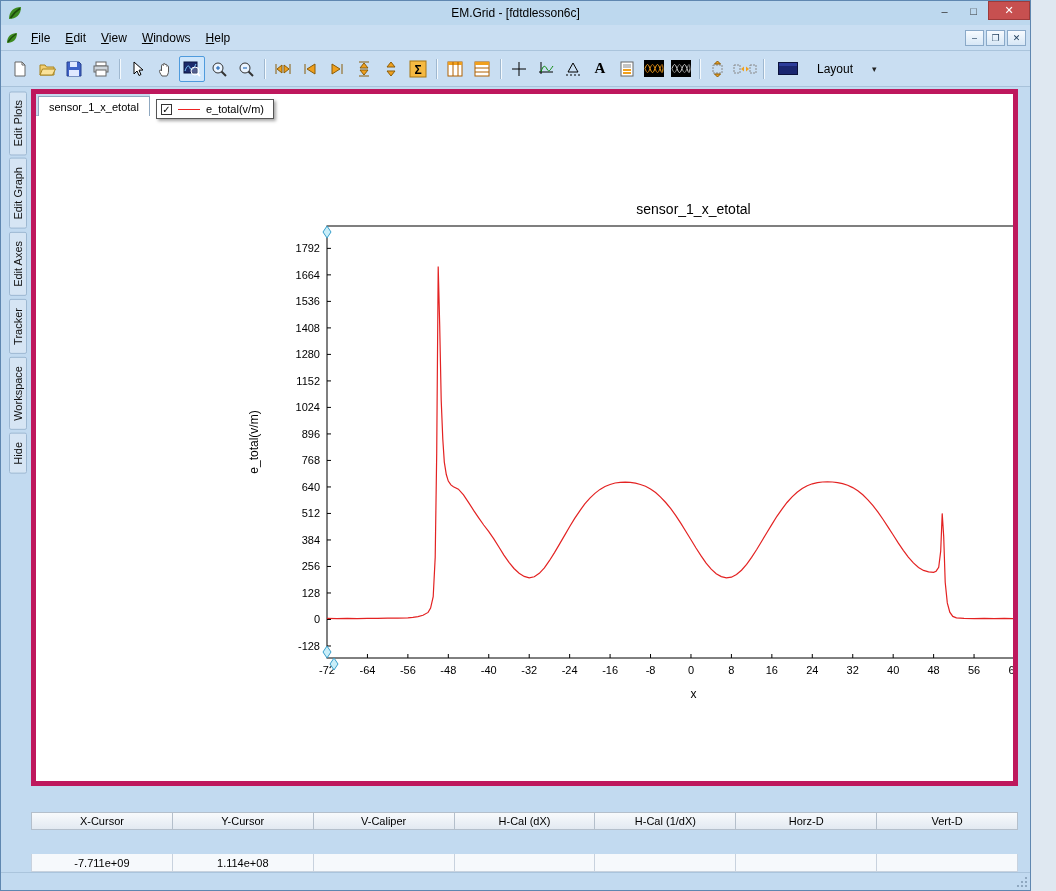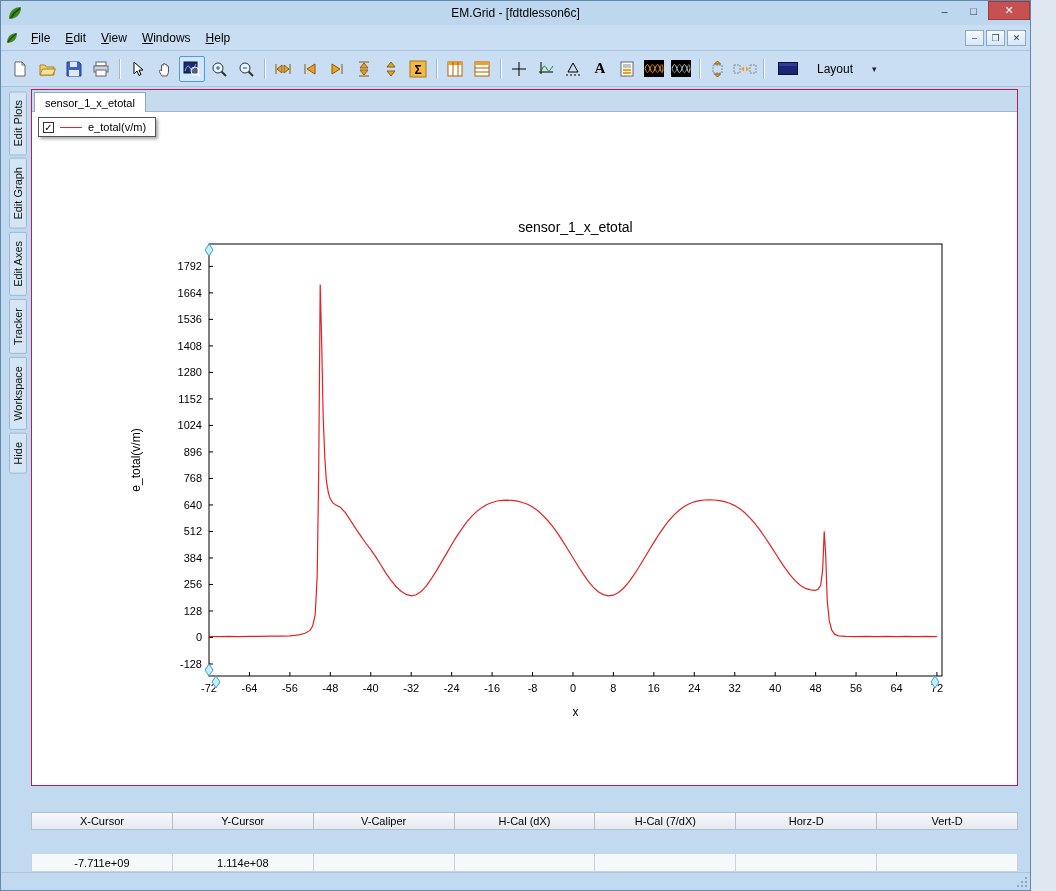--- a/index.html
+++ b/index.html
@@ -26,21 +26,21 @@
   .tbtn.active{background:#cfe6fb;border-color:#4f9bdd;}
   .tsep{width:1px;height:20px;background:#9fb8d0;margin:0 4px;box-shadow:1px 0 0 rgba(255,255,255,.8);}
   .layout-btn{display:flex;align-items:center;gap:19px;padding:0 8px;height:26px;border:1px solid transparent;border-radius:2px;}
   .layout-swatch{width:20px;height:13px;background:#1a2670;border:1px solid #0b123d;box-shadow:inset 0 3px 0 #2c3c9a;}
   .caret{font-size:9px;color:#222;}
 
   
   .main{flex:1 1 auto;display:flex;min-height:0;padding:2px 12px 0 6px;}
   .side-tabs{width:22px;display:flex;flex-direction:column;gap:3px;padding-top:2px;align-items:center;flex:0 0 auto;margin-right:2px;}
   .side-tab{writing-mode:vertical-rl;transform:rotate(180deg);background:#d6e5f4;border:1px solid #9db8d2;border-radius:2px;padding:8px 2px;font-size:11px;color:#111;cursor:default;}
-  .client{flex:1;background:#fff;border:1px solid #be185d;display:flex;flex-direction:column;position:relative;min-width:0;}
+  .client{flex:1;background:#fff;border:5px solid #be185d;display:flex;flex-direction:row;position:relative;min-width:0;}
   .tab-strip{height:22px;background:#c6dbee;border-bottom:1px solid #9db8d2;display:flex;align-items:flex-end;padding-left:2px;flex:0 0 auto;}
   .tab{background:#fff;border:1px solid #8fa8c0;border-bottom:none;padding:4px 10px 3px;font-size:11px;position:relative;top:1px;}
   .plot-wrap{flex:1;position:relative;min-height:0;}
   #chart-svg{position:absolute;left:0;top:0;width:100%;height:100%;font-family:"Liberation Sans",sans-serif;}
 
   
   .legend{position:absolute;left:6px;top:5px;background:#fff;border:1px solid #555;box-shadow:2px 2px 3px rgba(0,0,0,.35);display:flex;align-items:center;gap:6px;padding:3px 9px 3px 4px;font-size:11px;z-index:3;}
   .checkbox{width:11px;height:11px;border:1px solid #333;background:#fff;font-size:10px;line-height:10px;text-align:center;}
   .legend-line{width:22px;height:0;border-top:1px solid #ee2222;}
 
@@ -384,21 +384,21 @@
       </div>
     </div>
   </div>
 
   <div class="cursor-table">
     <div class="ct-row" id="ct-head">
         <div class="ct-cell ct-h">X-Cursor</div>
         <div class="ct-cell ct-h">Y-Cursor</div>
         <div class="ct-cell ct-h">V-Caliper</div>
         <div class="ct-cell ct-h">H-Cal (dX)</div>
-        <div class="ct-cell ct-h">H-Cal (7/dX)</div>
+        <div class="ct-cell ct-h">H-Cal (1/dX)</div>
         <div class="ct-cell ct-h">Horz-D</div>
         <div class="ct-cell ct-h">Vert-D</div>
       </div>
     <div class="ct-row" id="ct-vals">
         <div class="ct-cell ct-v">-7.711e+09</div>
         <div class="ct-cell ct-v">1.114e+08</div>
         <div class="ct-cell ct-v"></div>
         <div class="ct-cell ct-v"></div>
         <div class="ct-cell ct-v"></div>
         <div class="ct-cell ct-v"></div>

